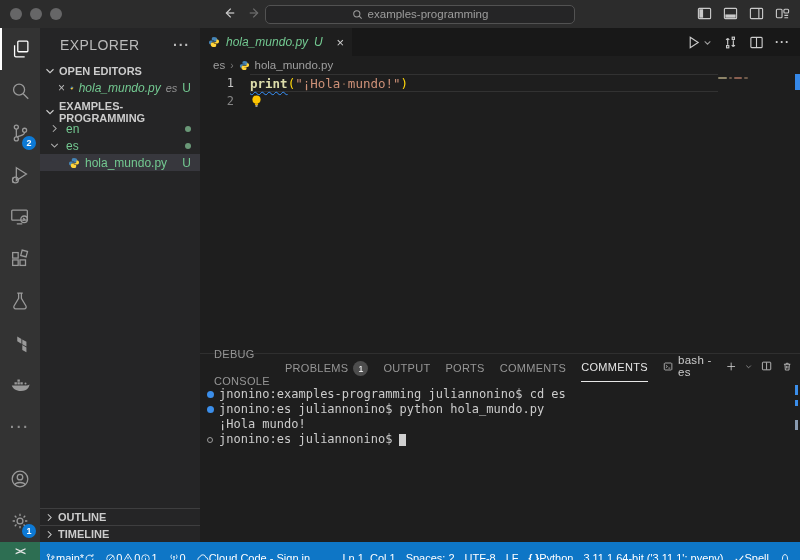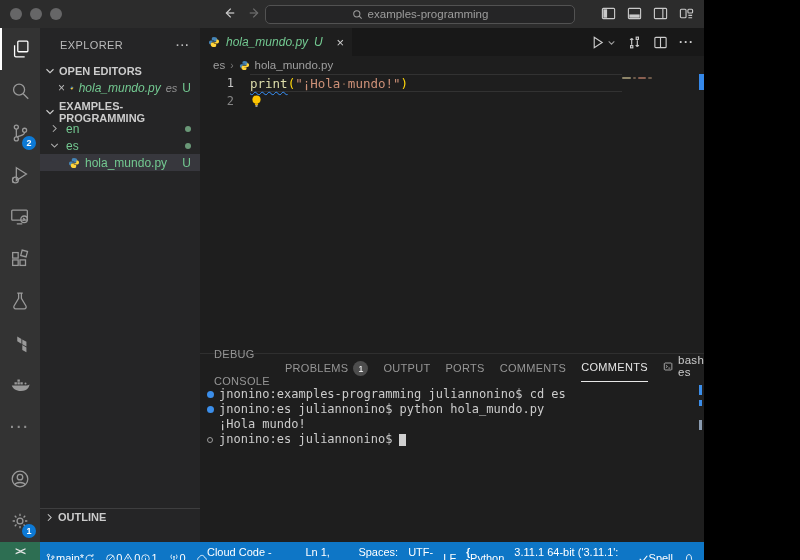--- a/index.html
+++ b/index.html
@@ -1,18 +1,18 @@
 <!DOCTYPE html>
 <html><head>
 <meta charset="utf-8">
 <style>
   * { margin:0; padding:0; box-sizing:border-box; }
   html,body { background:#000; }
   .app {
-    position:relative; width:704px; height:560px; overflow:hidden;
+    position:relative; width:800px; height:560px; overflow:hidden;
     background:#1e1e1e; font-family:"Liberation Sans", sans-serif;
     color:#cccccc; font-size:12px; cursor:default;
   }
   svg { display:block; }
 
   
   .titlebar { height:28px; background:#2c2c2c; position:relative; display:flex; align-items:center; }
   .traffic { position:absolute; left:10px; top:8px; display:flex; gap:8px; }
   .traffic span { width:12px; height:12px; border-radius:50%; background:#666667; }
   .nav-arrows { position:absolute; left:222px; top:6px; display:flex; gap:12px; align-items:center; }
@@ -35,21 +35,21 @@
   .ab-badge {
     position:absolute; right:4px; bottom:4px; min-width:14px; height:14px; padding:0 3px;
     background:#0d7ad6; border-radius:8px; color:#fff; font-size:9px; font-weight:700;
     display:flex; align-items:center; justify-content:center;
   }
   .ab-bottom { margin-top:auto; }
   .ab-dots { color:#8f8f8f; font-size:14px; letter-spacing:2px; font-weight:700; }
 
   
   .sidebar { width:160px; background:#252526; position:relative; flex:none; }
-  .sb-title { height:26px; display:flex; align-items:center; padding:8px 10px 0 20px; font-size:11px; color:#bbbbbb; letter-spacing:.4px; }
+  .sb-title { height:26px; display:flex; align-items:center; padding:8px 10px 0 20px; font-size:14px; color:#bbbbbb; letter-spacing:.4px; }
   .sb-title .dots { margin-left:auto; color:#bcbcbc; letter-spacing:1px; font-weight:700; }
   .sb-header { height:17px; display:flex; align-items:center; gap:2px; padding-left:3px; font-weight:700; font-size:11px; color:#cccccc; }
   .sb-row { height:17px; display:flex; align-items:center; gap:5px; font-size:12px; }
   .oe-item { padding-left:18px; }
   .oe-item .fname { font-style:italic; color:#73c991; }
   .oe-item .fdir { font-style:italic; color:#919191; font-size:11px; }
   .oe-item .git { color:#73c991; margin-left:auto; padding-right:9px; }
   .ws-folder { padding-left:8px; color:#73c991; }
   .ws-folder .dot { margin-left:auto; margin-right:9px; width:6px; height:6px; border-radius:50%; background:#6a9877; }
   .ws-file { padding-left:28px; background:#37373d; color:#73c991; }
@@ -69,21 +69,21 @@
   .breadcrumb { height:18px; flex:none; display:flex; align-items:center; gap:5px; padding-left:13px; color:#9f9f9f; font-size:11.5px; }
   .breadcrumb .sep { color:#7a7a7a; font-size:10px; }
 
   
   .editor { flex:1; position:relative; font-family:"DejaVu Sans Mono", monospace; font-size:12.5px; overflow:hidden; }
   .eline { position:absolute; left:0; height:18px; display:flex; align-items:center; }
   .gutter { width:50px; flex:none; text-align:right; padding-right:16px; color:#858585; font-size:12px; }
   .gutter.active { color:#c6c6c6; }
   .cur-line-box { position:absolute; left:50px; right:82px; top:0; height:18px;
     border-top:1px solid rgba(255,255,255,.09); border-bottom:1px solid rgba(255,255,255,.09); }
-  .tok-fn { color:#dcdcaa; text-decoration:underline wavy #3794ff 1px; text-underline-offset:3px; }
+  .tok-fn { color:#dcdcaa; text-decoration:underline wavy #3794ff 1px; text-underline-offset:3px;font-weight:bold; }
   .tok-paren { color:#ffd70b; }
   .tok-str { color:#ce9178; }
   .tok-ws { color:#7a5b49; }
   .minimap { position:absolute; top:1px; right:10px; width:72px; height:40px; }
   .mm-row { display:flex; gap:2px; padding-top:2px; }
   .mm-row i { display:block; height:2px; border-radius:1px; }
   .overview-mark { position:absolute; top:0; right:0; width:5px; height:16px; background:#3794ff; opacity:.9; }
 
   
   .panel { height:189px; flex:none; border-top:1px solid #2f2f2f; display:flex; flex-direction:column; }
@@ -300,20 +300,26 @@
           </svg>
         <span>hola_mundo.py</span>
         <span class="git">U</span>
       </div>
 
       <div class="sb-bottom sb-header" style="bottom:17px;">
         <svg class="chev" width="13" height="13" viewBox="0 0 16 16" fill="none" stroke="#cccccc" stroke-width="1.3">
             <path d="M6 4 l4 4 -4 4"></path>
           </svg>
         <span>OUTLINE</span>
+      </div>
+      <div class="sb-bottom sb-header" style="bottom:0;">
+        <svg class="chev" width="13" height="13" viewBox="0 0 16 16" fill="none" stroke="#cccccc" stroke-width="1.3">
+            <path d="M6 4 l4 4 -4 4"></path>
+          </svg>
+        <span>TIMELINE</span>
       </div>
     </div>
 
     <div class="main">
 
       <div class="tabstrip">
         <div class="tab">
           <svg width="12" height="12" viewBox="0 0 12 12">
               <path fill="#4584b6" d="M6 1C4 1 3.8 2 3.8 2.8V4h2.4v.5H2.6C1.4 4.5 1 5.6 1 6.5s.4 2 1.6 2h1V7.2C3.6 6 4.5 5.6 5.6 5.6h2c1 0 1.6-.7 1.6-1.6V2.8C9.2 2 8 1 6 1z"></path>
               <path fill="#ffd43b" d="M6 11c2 0 2.2-1 2.2-1.8V8H5.8v-.5h3.6c1.2 0 1.6-1.1 1.6-2s-.4-2-1.6-2h-1v1.3c0 1.2-.9 1.6-2 1.6h-2c-1 0-1.6.7-1.6 1.6v1.2C2.8 10 4 11 6 11z"></path>

